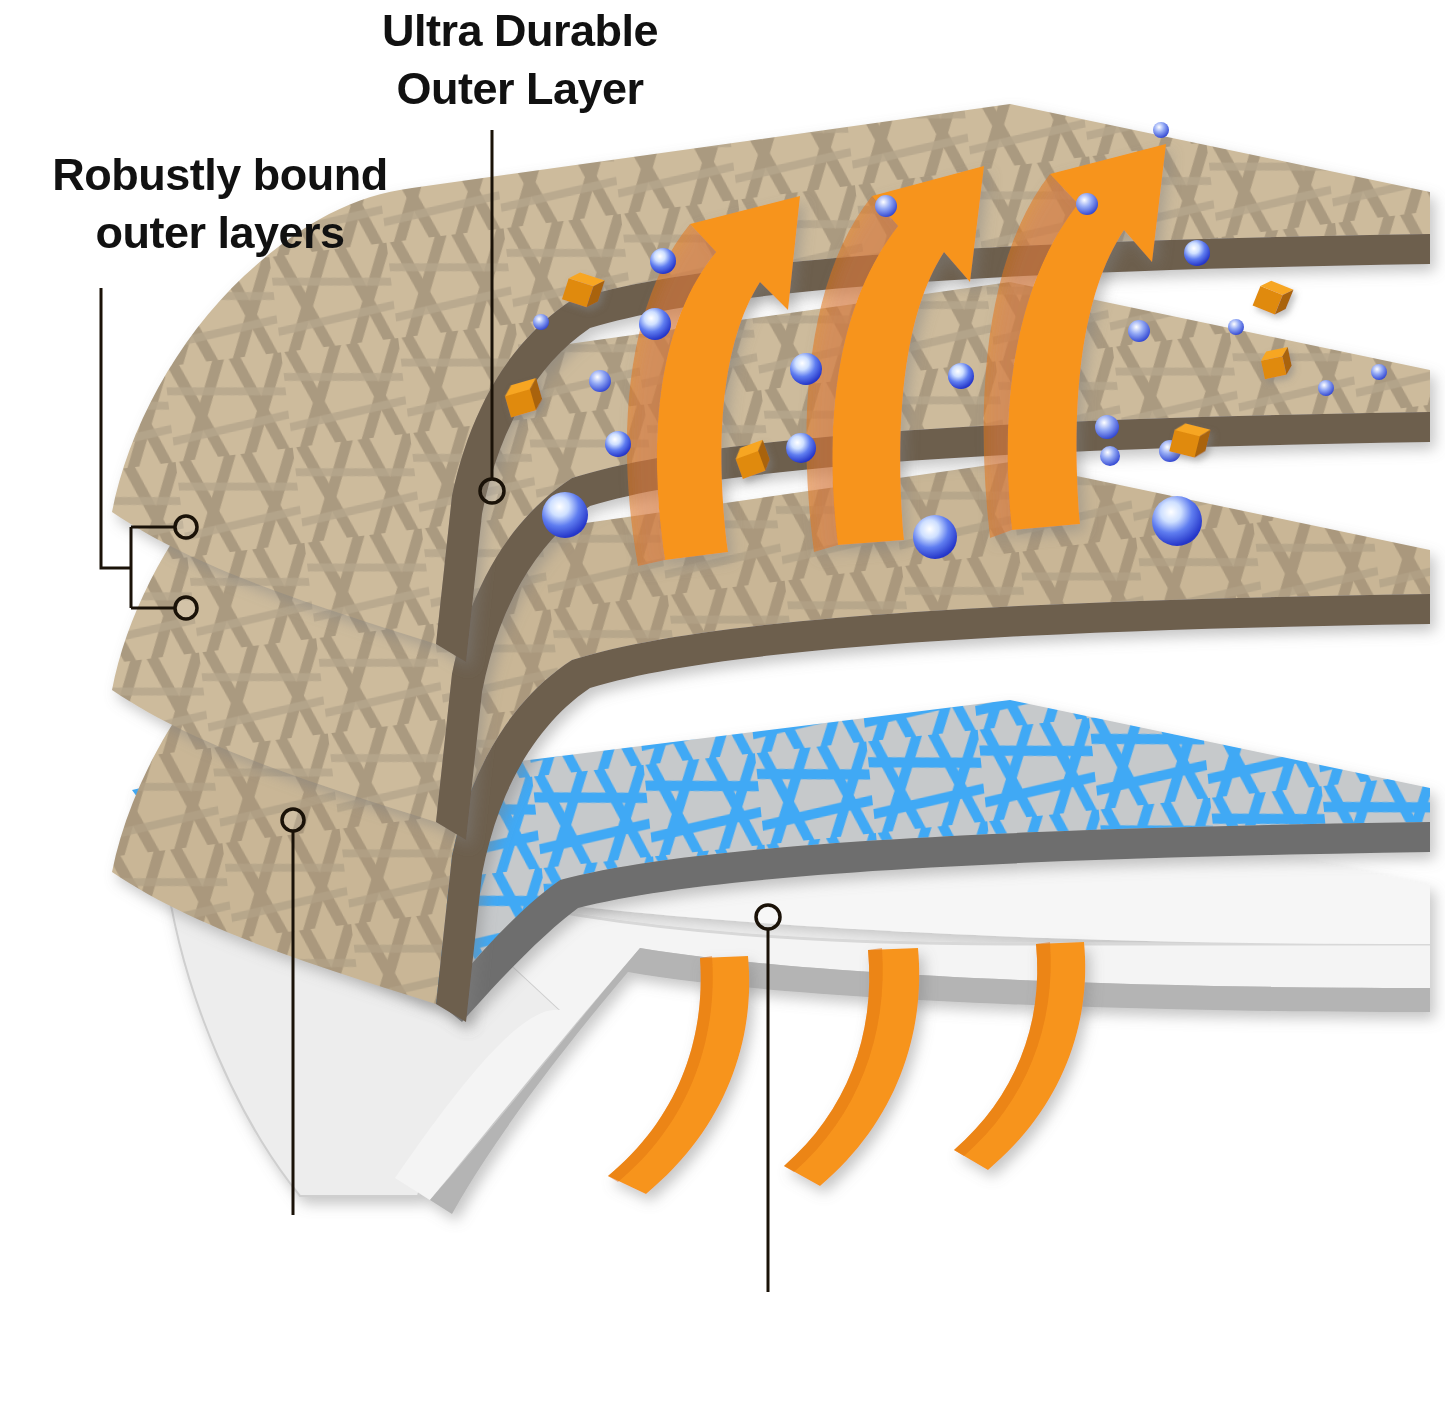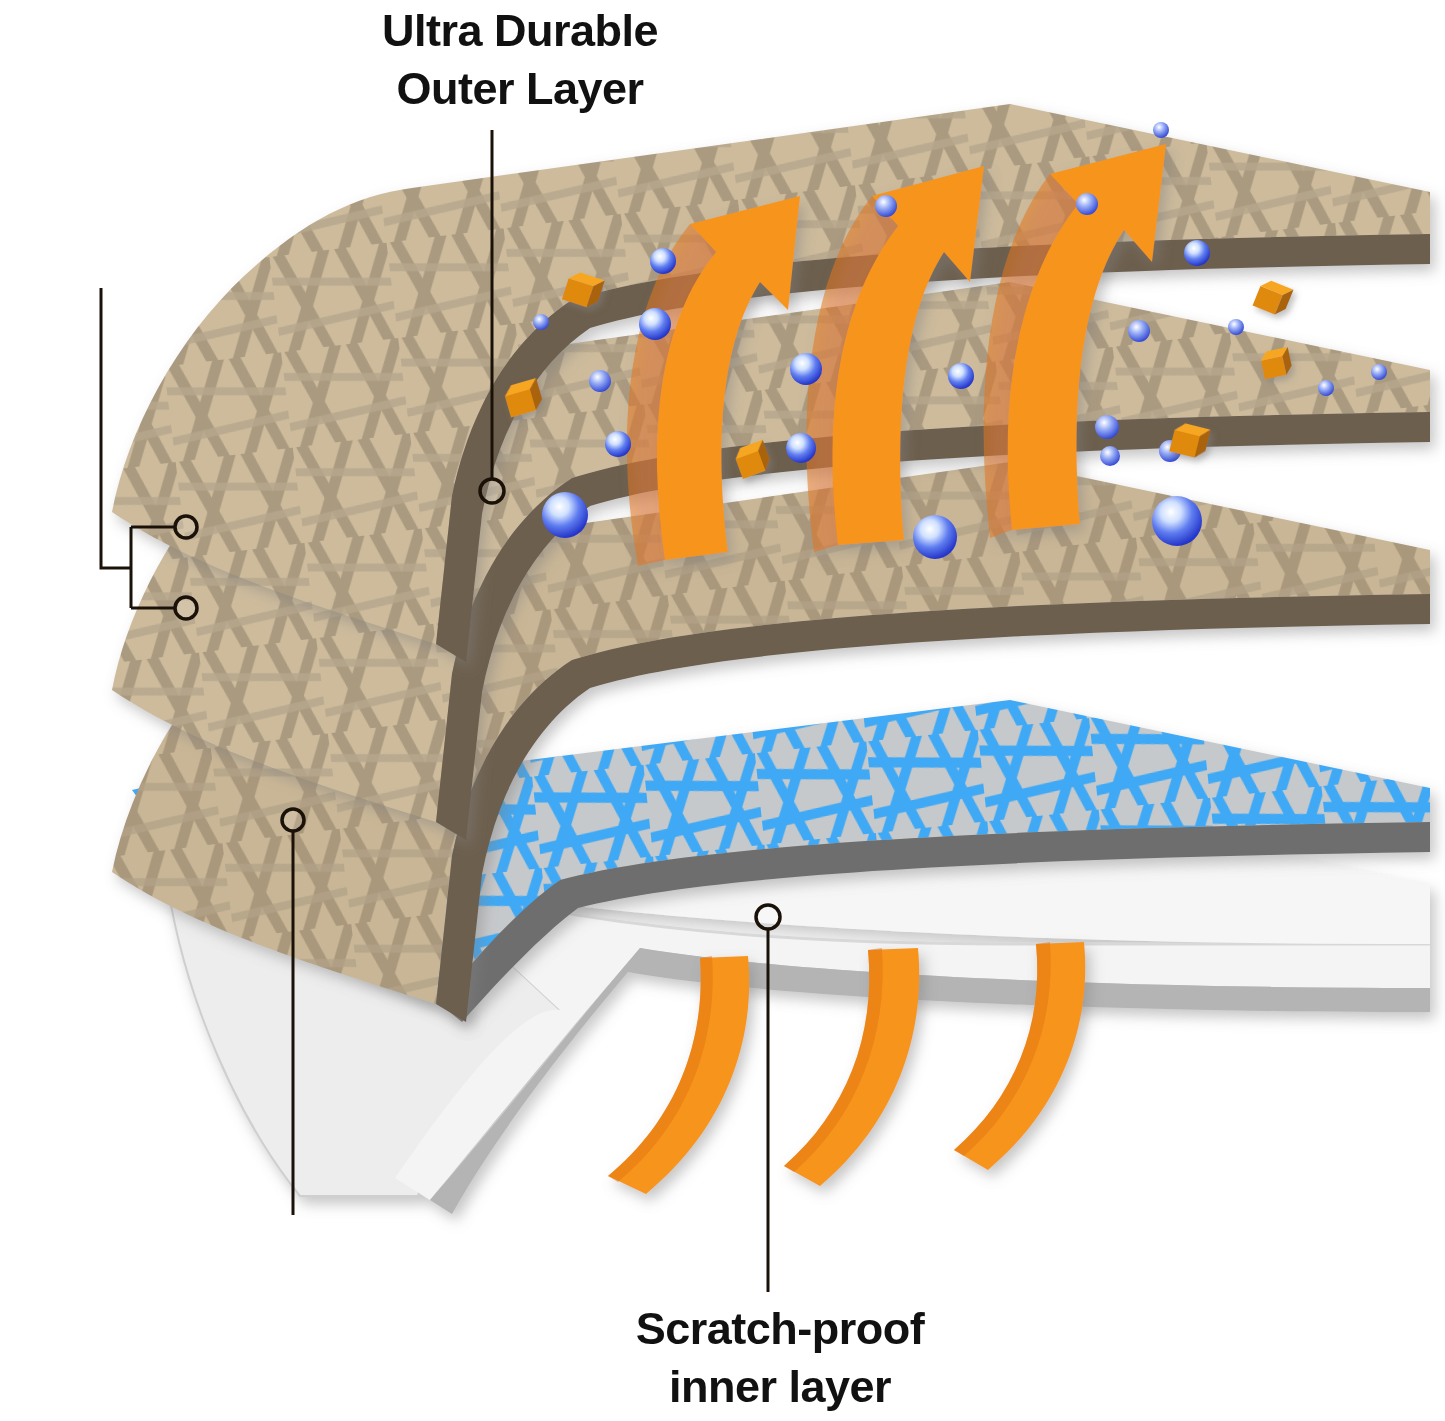--- a/index.html
+++ b/index.html
@@ -299,18 +299,18 @@
       <circle cx="186" cy="527" r="11"></circle>
       <circle cx="186" cy="608" r="11"></circle>
       <circle cx="293" cy="820" r="11"></circle>
       <circle cx="768" cy="917" r="12"></circle>
     </g>
   </svg>
 
   <div class="lbl" id="lbl-outer">Ultra Durable
 Outer Layer</div>
 
-
-
-  <div class="lbl" id="lbl-scratch">Scratch-proof
-inner layer</div>
+  <div class="lbl" id="lbl-bound">Robustly bound
+outer layers</div>
+
+
 
 </div>
 
 </body></html>

